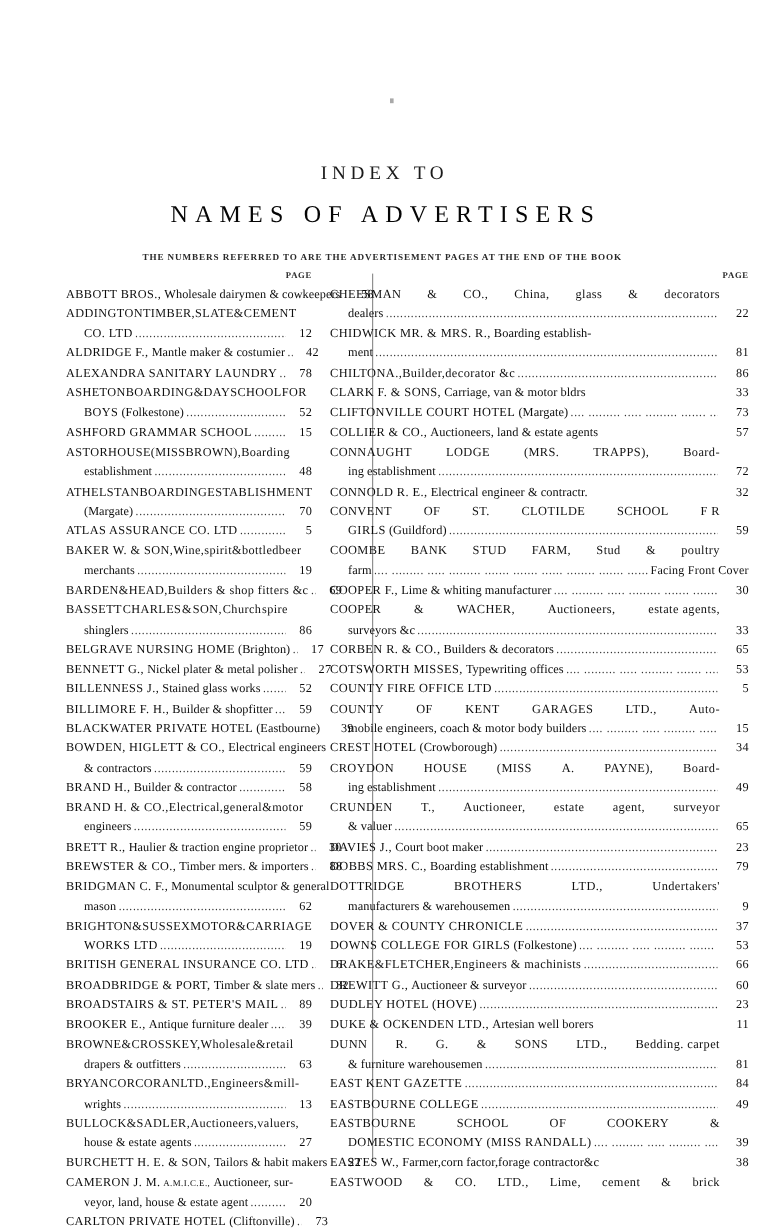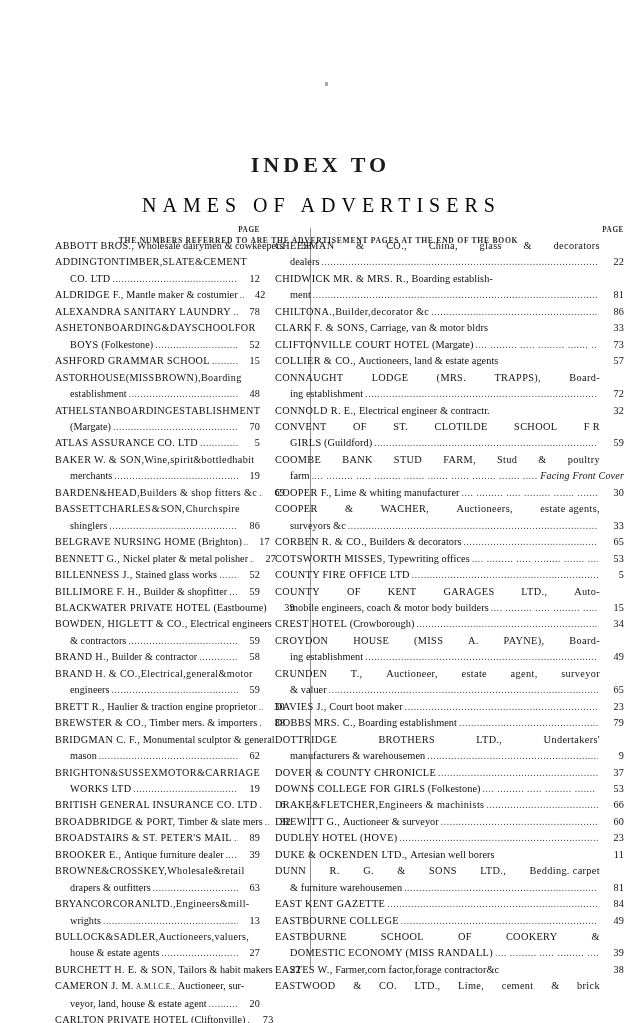--- a/index.html
+++ b/index.html
@@ -35,25 +35,25 @@
 
   
   .masthead {
     position: absolute;
     left: 0;
     top: 136px;
     width: 637px;
     text-align: center;
   }
   .title-small {
-    font-size: 22px;
+    font-size: 16px;
     letter-spacing: 4.0px;
-    font-weight: 700;
+    font-weight: 400;
     color: #1a1a1a;
-    margin: 16px;
+    margin: 0;
     padding-left: 4px;
   }
   .title-main {
     font-size: 20px;
     letter-spacing: 6.0px;
     font-weight: 400;
     color: #050505;
     margin: 14px 0 0 0;
     padding-left: 6px;
     white-space: nowrap;
@@ -173,21 +173,20 @@
   .spread {
     display: flex;
     justify-content: space-between;
     flex: 1 1 auto;
     letter-spacing: .35px;
     text-align: right;
   }
   .spread > span { flex: 0 0 auto; }
 
   .facing {
-    font-style: italic;
     font-size: 10px;
     letter-spacing: .2px;
     white-space: nowrap;
     flex: 0 0 auto;
     padding-right: 13px;
   }
 </style>
 </head>
 <body>
 
@@ -317,21 +316,21 @@
             </div>
           </div>
           <div class="entry">
             <div class="line">
               <span class="spread">
                 <span>BAKER W. &amp; SON,</span>
                 <span>Wine,</span>
                 <span>spirit</span>
                 <span>&amp;</span>
                 <span>bottled</span>
-                <span>habit</span>
+                <span>beer</span>
               </span>
               <span class="num empty">.</span>
             </div>
             <div class="line">
               <span class="indent"></span>
               <span class="txt rest">merchants</span>
               <span class="leader"></span>
               <span class="num">19</span>
             </div>
           </div>

